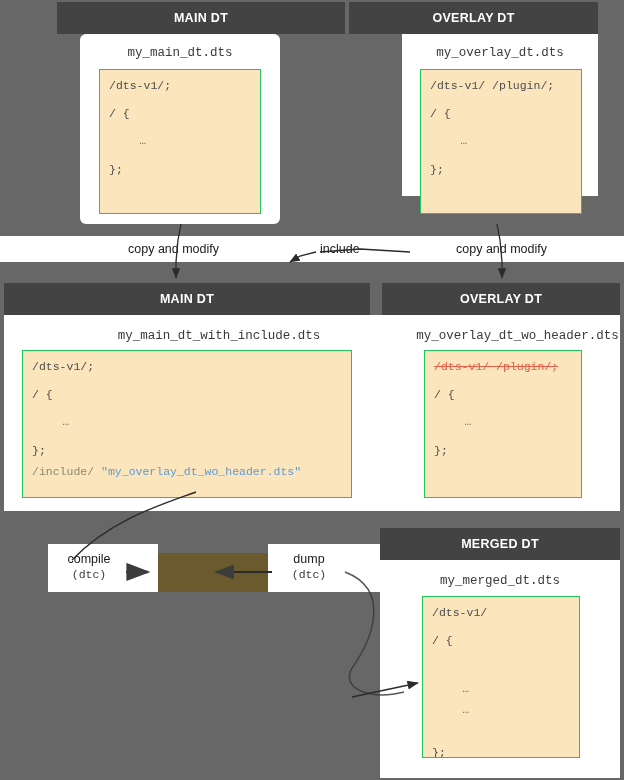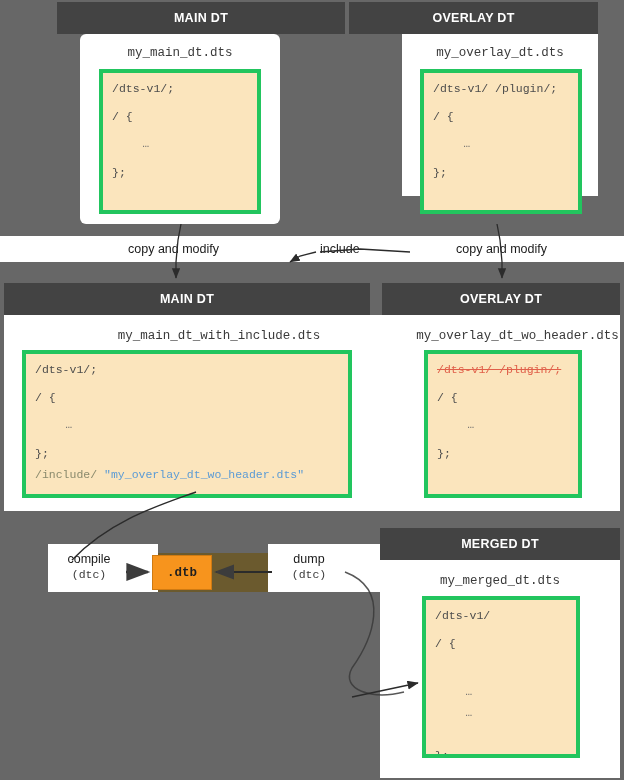--- a/index.html
+++ b/index.html
@@ -33,21 +33,21 @@
     left:0;right:0;
     text-align:center;
     font-family:"Liberation Mono","DejaVu Sans Mono",monospace;
     font-size:12.5px;
     color:#3a3a3a;
     white-space:nowrap;
   }
   .code{
     position:absolute;
     background:#fbe5bd;
-    border:4px solid #22c55e;
+    border:1px solid #22c55e;
     box-sizing:border-box;
     font-family:"Liberation Mono","DejaVu Sans Mono",monospace;
     font-size:11.5px;
     line-height:1.05;
     color:#4d4d4d;
     padding:10px 9px;
     overflow:hidden;
   }
   .code .ln{display:block;height:28px;white-space:pre;}
   .code .ln.tight{height:21px;}
@@ -166,23 +166,20 @@
 
   <div class="olive" style="left:150px;top:553px;width:230px;height:39px;"></div>
   <div class="white-chip" style="left:48px;top:544px;width:110px;height:48px;"></div>
   <div class="white-chip" style="left:268px;top:544px;width:112px;height:48px;"></div>
 
   <div class="step-lbl" style="left:53px;top:552px;width:72px;">
     <span>compile</span>
     <span class="mono">(dtc)</span>
   </div>
 
-  <div class="dtb" style="left:152px;top:555px;width:60px;height:35px;">
-    <span>.dtb</span>
-  </div>
 
   <div class="step-lbl" style="left:276px;top:552px;width:66px;">
     <span>dump</span>
     <span class="mono">(dtc)</span>
   </div>
 
   <div class="hdr" style="left:380px;top:528px;width:240px;height:32px;">
     <span>MERGED DT</span>
   </div>
   <div class="panel" style="left:380px;top:560px;width:240px;height:218px;">

